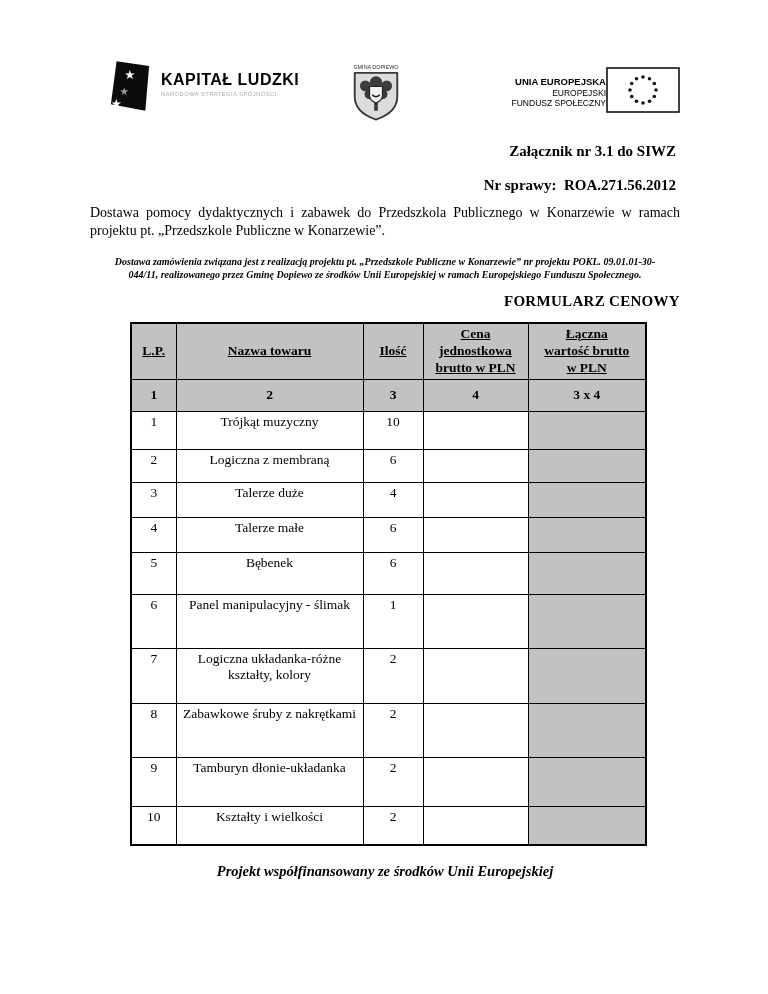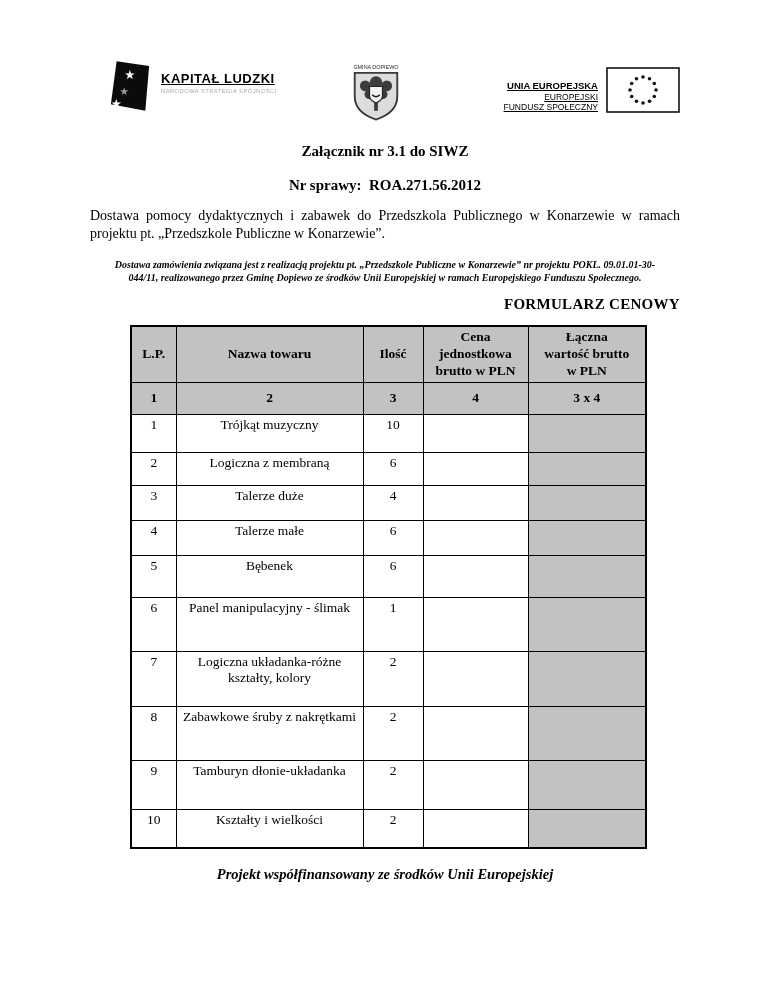--- a/index.html
+++ b/index.html
@@ -13,46 +13,46 @@
     width:768px;height:994px;margin:0 auto;
     background:var(--page-bg);color:var(--text);
     font-family:"Liberation Serif",serif;
     box-sizing:border-box;padding:58px 88px 0 90px;
     position:relative;overflow:hidden;
   }
   
   .logos{position:relative;height:70px;}
   .logo-kl{position:absolute;left:18px;top:0;display:flex;align-items:flex-start;gap:9px;}
   .kl-text{margin-top:13px;font-family:"Liberation Sans",sans-serif;}
-  .kl-title{font-weight:bold;font-size:13px;letter-spacing:.5px;text-decoration:underline;}
+  .kl-title{font-weight:bold;font-size:16px;letter-spacing:.5px;}
   .kl-sub{font-size:5.8px;color:#a9a9a9;letter-spacing:.45px;margin-top:2px;}
   .logo-gmina{position:absolute;left:260px;top:4px;}
-  .logo-eu{position:absolute;right:0;top:9px;display:flex;gap:8px;align-items:flex-end;text-decoration:underline;}
+  .logo-eu{position:absolute;right:0;top:9px;display:flex;align-items:center;}
   .eu-text{text-align:right;font-family:"Liberation Sans",sans-serif;margin-top:5px;line-height:1.25;}
   .eu-line1{font-weight:bold;font-size:9.5px;}
   .eu-line2{font-size:8.5px;}
   
-  .right-head{text-align:center;font-weight:bold;font-size:15px;margin:12px;line-height:1.25;white-space:pre-wrap;}
+  .right-head{text-align:right;font-weight:bold;font-size:15px;margin:4px;line-height:1.25;white-space:pre-wrap;}
   .right-head.first{margin-top:14px;}
   .right-head.second{margin-top:15px;}
   .intro{font-size:14px;text-align:justify;margin:9px 0 0;line-height:1.33;}
   .note{font-weight:bold;font-style:italic;text-align:center;font-size:10px;margin:14px 10px 0;line-height:1.36;}
   .form-title{text-align:right;font-weight:bold;font-size:15px;margin-top:11px;letter-spacing:.3px;}
   
   table.price{border-collapse:collapse;table-layout:fixed;margin:12px 0 0 40px;border:2px solid #000;}
   table.price col.c1{width:45px}
   table.price col.c2{width:187px}
   table.price col.c3{width:60px}
   table.price col.c4{width:105px}
   table.price col.c5{width:118px}
   table.price th,table.price td{
     border:1px solid #000;font-size:13.5px;padding:2px 3px;
     text-align:center;vertical-align:top;box-sizing:border-box;overflow:hidden;
   }
-  tr.hdr1 th{background:var(--header-bg);font-weight:bold;vertical-align:middle;height:50px;white-space:pre-line;line-height:1.25;}
+  tr.hdr1 th{background:var(--header-bg);font-weight:bold;vertical-align:middle;height:50px;white-space:pre-line;line-height:1.25;text-decoration:underline;}
   tr.hdr2 td{background:var(--header-bg);font-weight:bold;vertical-align:middle;height:32px;}
   td.total{background:var(--shaded-cell-bg);}
   td.vb{vertical-align:bottom;}
   tr.r5 td.vb{padding-bottom:7px;}
   tr.r1{height:38px}tr.r2{height:33px}tr.r3{height:35px}tr.r4{height:35px}
   tr.r5{height:42px}tr.r6{height:54px}tr.r7{height:55px}tr.r8{height:54px}
   tr.r9{height:49px}tr.r10{height:39px}
   
   .doc-footer{margin-top:15px;text-align:center;font-weight:bold;font-size:14.5px;line-height:1.4;font-style:italic;}
 </style>

